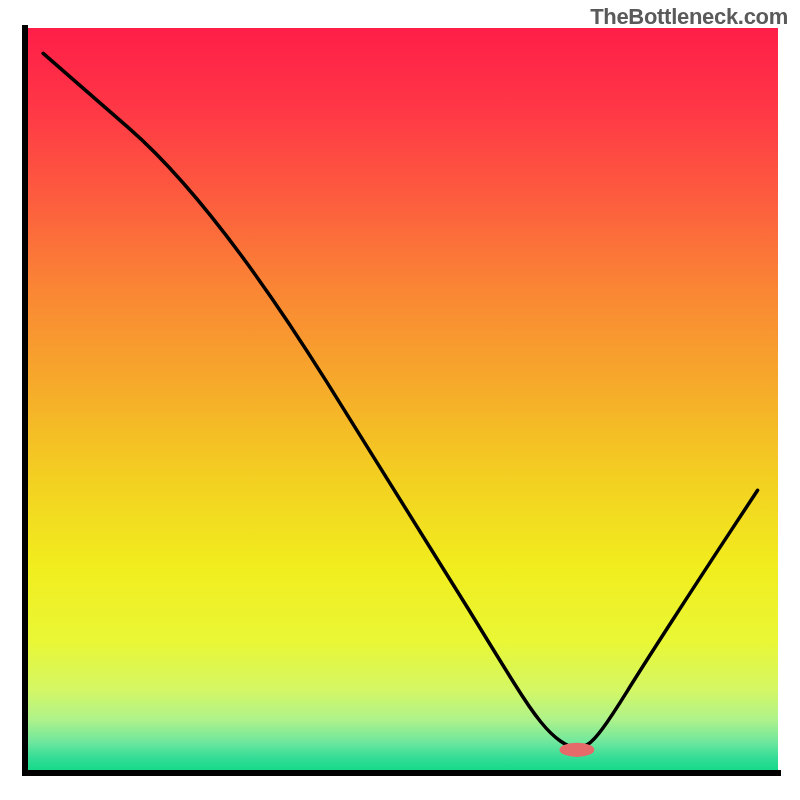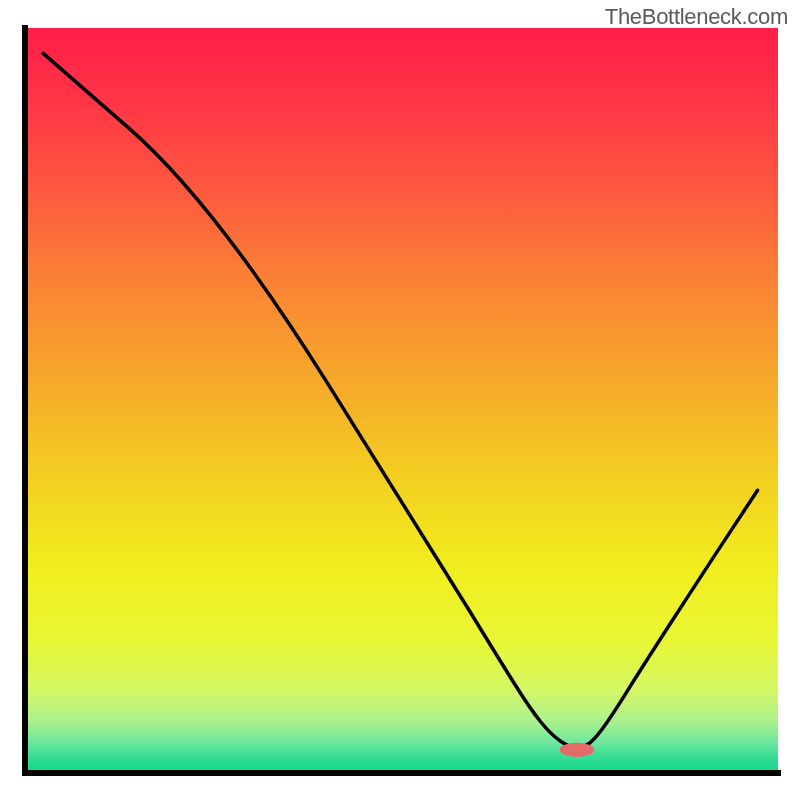--- a/index.html
+++ b/index.html
@@ -13,21 +13,21 @@
   .container {
     position: relative;
     width: 800px;
     height: 800px;
   }
   .attribution {
     position: absolute;
     top: 4px;
     right: 12px;
     font-size: 22px;
-    font-weight: 400;
+    font-weight: 700;
     color: #5a5a5a;
     letter-spacing: -0.3px;
   }
   svg.chart {
     position: absolute;
     left: 0;
     top: 0;
     width: 800px;
     height: 800px;
   }

